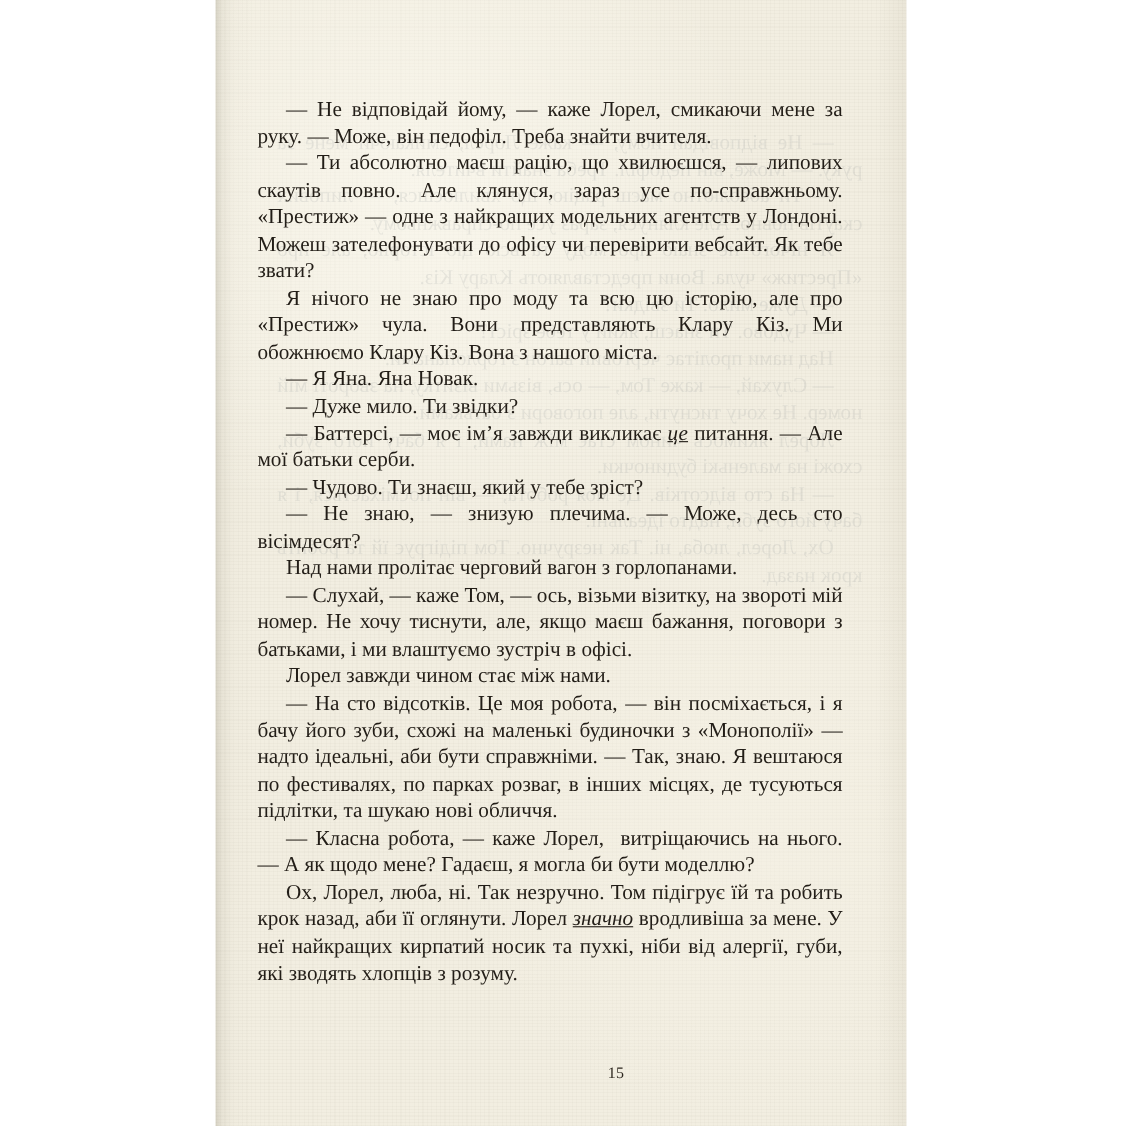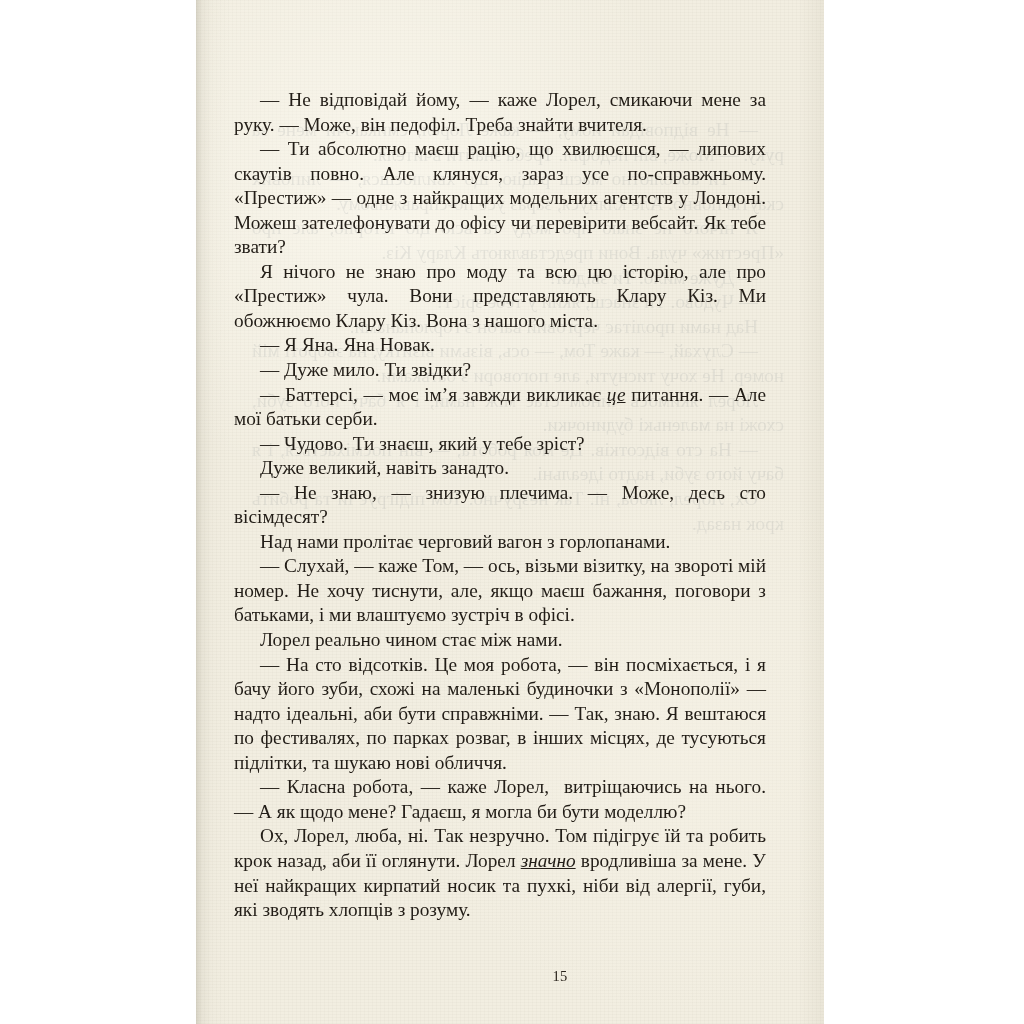--- a/index.html
+++ b/index.html
@@ -144,25 +144,24 @@
     </div>
 
     <div id="textblock">
         <p><span>— Не відповідай йому, — каже Лорел, смикаючи мене за руку. — Може, він педофіл. Треба знайти вчителя.</span></p>
         <p><span>— Ти абсолютно маєш рацію, що хвилюєшся, — липових скаутів повно. Але клянуся, зараз усе по-справжньому. «Престиж» — одне з найкращих модельних агентств у Лондоні. Можеш зателефонувати до офісу чи перевірити вебсайт. Як тебе звати?</span></p>
         <p><span>Я нічого не знаю про моду та всю цю історію, але про «Престиж» чула. Вони представляють Клару Кіз. Ми обожнюємо Клару Кіз. Вона з нашого міста.</span></p>
         <p><span>— Я Яна. Яна Новак.</span></p>
         <p><span>— Дуже мило. Ти звідки?</span></p>
         <p><span>— Баттерсі, — моє ім’я завжди викликає </span><em>це</em><span> питання. — Але мої батьки серби.</span></p>
         <p><span>— Чудово. Ти знаєш, який у тебе зріст?</span></p>
-        <p><span>Дуже великий, навіть занадто.</span></p>
         <p><span>— Не знаю, — знизую плечима. — Може, десь сто вісімдесят?</span></p>
         <p><span>Над нами пролітає черговий вагон з горлопанами.</span></p>
         <p><span>— Слухай, — каже Том, — ось, візьми візитку, на звороті мій номер. Не хочу тиснути, але, якщо маєш бажання, поговори з батьками, і ми влаштуємо зустріч в офісі.</span></p>
-        <p><span>Лорел реально чином стає між нами.</span></p>
+        <p><span>Лорел завжди чином стає між нами.</span></p>
         <p><span>— На сто відсотків. Це моя робота, — він посміхається, і я бачу його зуби, схожі на маленькі будиночки з «Монополії» — надто ідеальні, аби бути справжніми. — Так, знаю. Я вештаюся по фестивалях, по парках розваг, в інших місцях, де тусуються підлітки, та шукаю нові обличчя.</span></p>
         <p><span>— Класна робота, — каже Лорел,  витріщаючись на нього. — А як щодо мене? Гадаєш, я могла би бути моделлю?</span></p>
         <p><span>Ох, Лорел, люба, ні. Так незручно. Том підігрує їй та робить крок назад, аби її оглянути. Лорел </span><em>значно</em><span> вродливіша за мене. У неї найкращих кирпатий носик та пухкі, ніби від алергії, губи, які зводять хлопців з розуму.</span></p>
       </div>
 
     <div id="folio">15</div>
 
   </div>
 
 </div>

